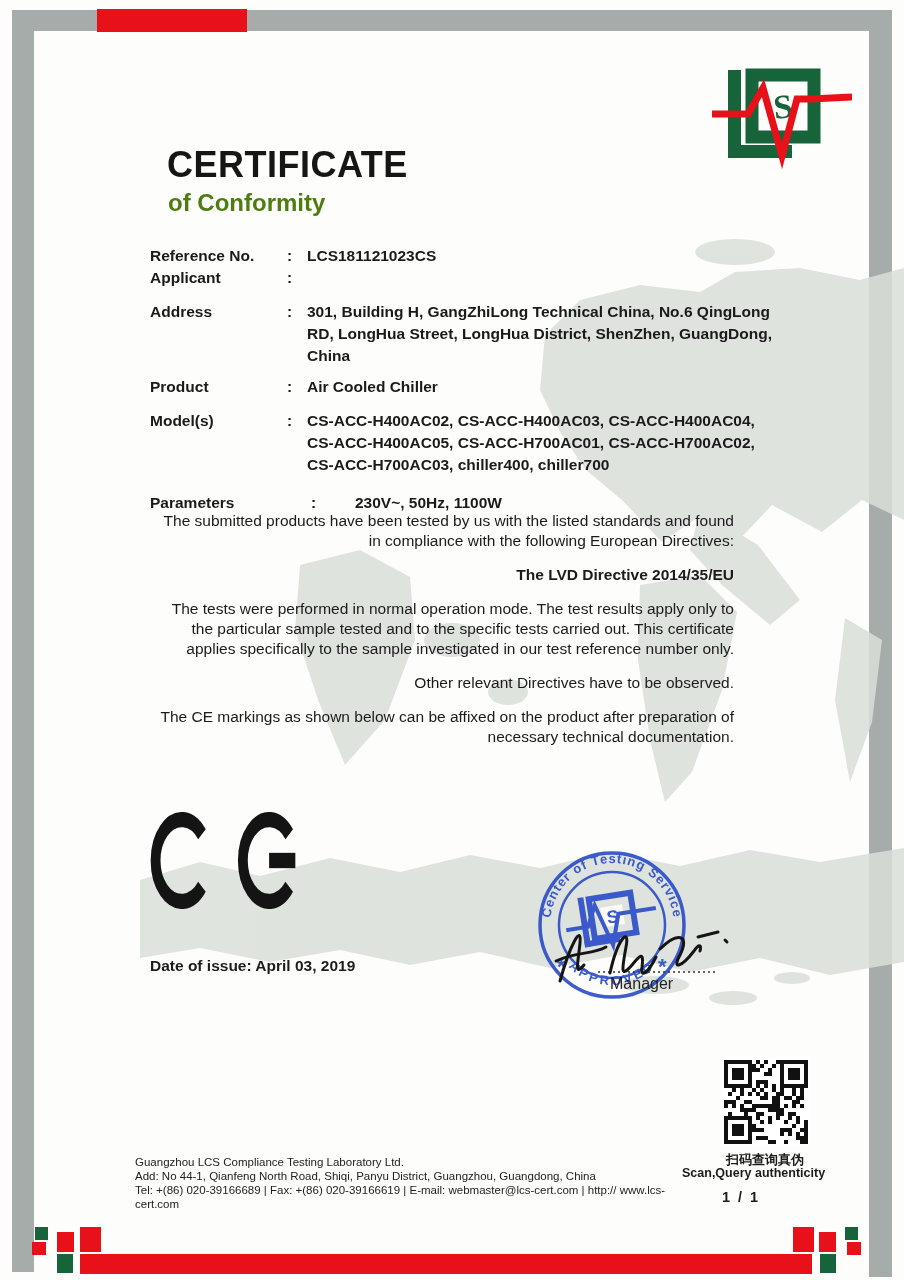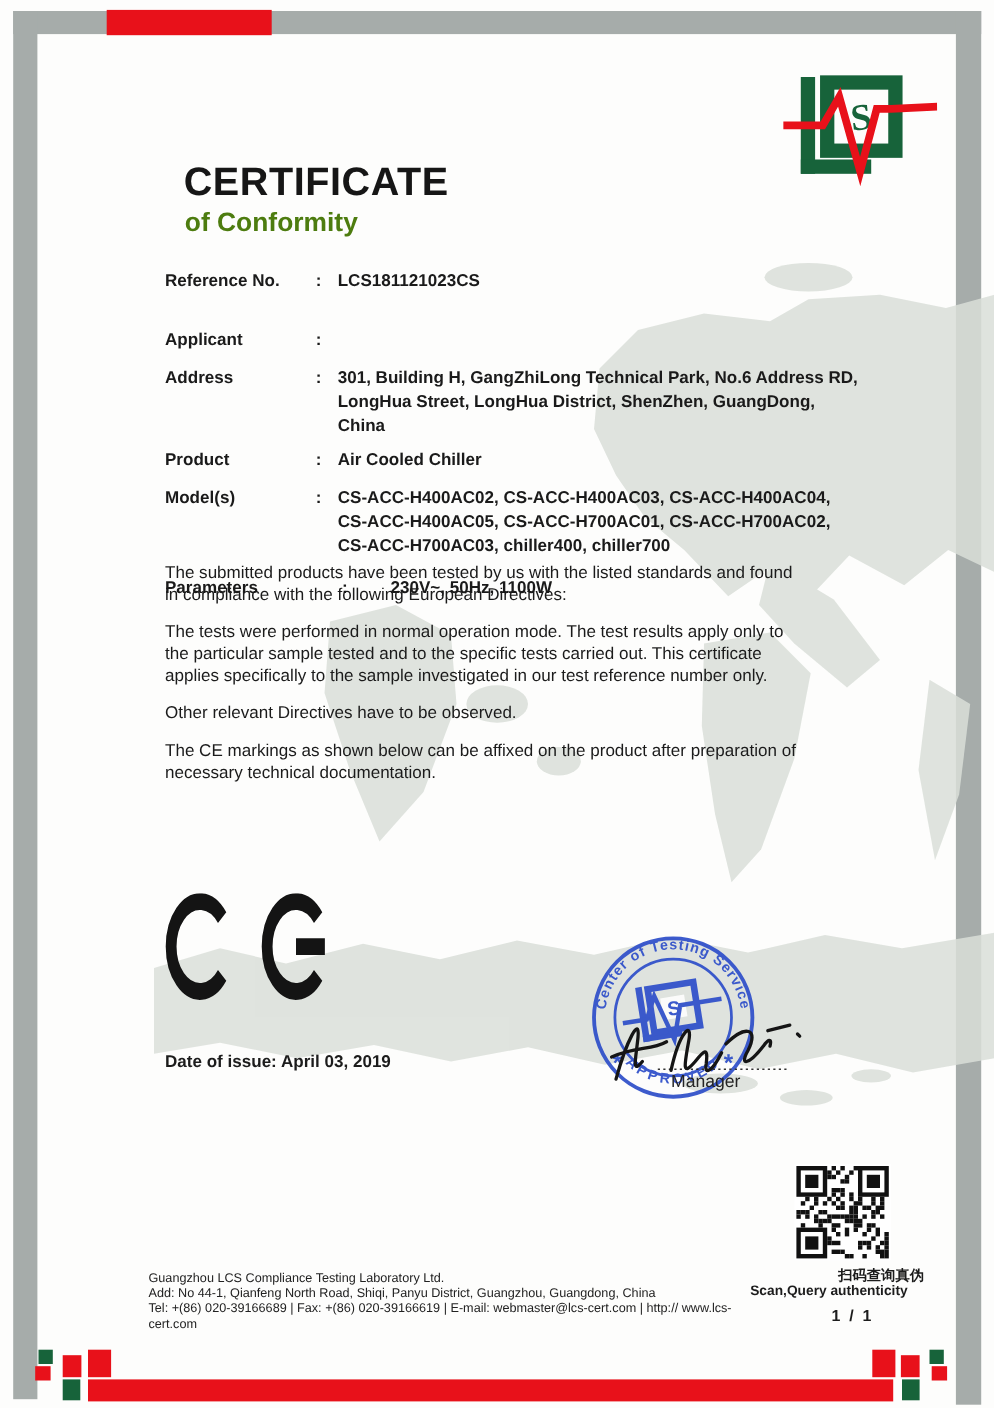--- a/index.html
+++ b/index.html
@@ -17,42 +17,42 @@
   .layer{z-index:2;}
   
   .title{left:167px;top:144px;font-size:36px;font-weight:bold;letter-spacing:.5px;color:#161616;}
   .subtitle{left:168px;top:189px;font-size:24px;font-weight:bold;color:#4d7c0f;text-align:center;}
   
   .fields{left:150px;top:245px;width:630px;}
   .frow{display:flex;font-size:15.5px;font-weight:bold;line-height:22px;color:#1a1a1a;}
   .frow .lab{width:137px;flex:none;}
   .frow .col{width:20px;flex:none;}
   .frow .val{flex:1;}
-  .frow:nth-child(2){margin-top:32px;}
+  .frow:nth-child(2){margin-top:0;}
   .frow:nth-child(3){margin-top:12px;}
   .frow:nth-child(4){margin-top:9px;}
   .frow:nth-child(5){margin-top:12px;}
   .frow:nth-child(6){margin-top:16px;gap:24px;}
   
   .bodytext{left:150px;top:511px;width:584px;font-size:15.5px;line-height:20px;color:#1b1b1b;}
-  .para{margin:0 0 14px 0;}
+  .para{margin:0 0 14px 0;text-align:right;}
   .bold{font-weight:bold;}
   .std{font-weight:bold;line-height:20px;}
   .std-block{margin:0 0 14px 0;}
   .ce-svg{left:150px;top:812px;}
   .dateline{left:150px;top:957px;font-size:15.5px;font-weight:bold;}
   
   .stamp-svg{left:530px;top:843px;z-index:3;}
   .sig-svg{left:548px;top:885px;z-index:4;}
   .manager{left:610px;top:975px;font-size:16px;color:#242424;z-index:4;}
   
   .qr-svg{left:722px;top:1058px;z-index:3;}
-  .qr-cap-cn{left:690px;top:1151px;width:150px;text-align:right;font-size:13px;font-weight:bold;}
+  .qr-cap-cn{left:690px;top:1151px;width:150px;text-align:center;font-size:13px;font-weight:bold;}
   .qr-cap-en{left:682px;top:1166px;width:166px;text-align:left;font-size:12.5px;font-weight:bold;}
-  .pagenum{left:700px;top:1189px;width:150px;text-align:center;font-size:14.5px;font-weight:bold;letter-spacing:2px;}
+  .pagenum{left:666px;top:1189px;width:150px;text-align:center;font-size:14.5px;font-weight:bold;letter-spacing:2px;}
   
   .footer{left:135px;top:1155px;width:560px;font-size:11.5px;line-height:14px;color:#222;}
   
   .bbar{left:80px;top:1254px;width:732px;height:20px;background:#e8111a;z-index:2;}
   .sq{z-index:3;}
   .sq.red{background:#e8111a;}
   .sq.green{background:#17633a;}
 </style>
 </head>
 <body>
@@ -99,41 +99,42 @@
       <span class="col">:</span>
       <span class="val">LCS181121023CS</span>
     </div>
     <div class="frow">
       <span class="lab">Applicant</span>
       <span class="col">:</span>
     </div>
     <div class="frow">
       <span class="lab">Address</span>
       <span class="col">:</span>
-      <span class="val" style="width:470px;">301, Building H, GangZhiLong Technical Park, No.6 Address RD, LongHua Street, LongHua District, ShenZhen, GuangDong, China</span>
+      <span class="val" style="width:470px;">301, Building H, GangZhiLong Technical China, No.6 QingLong RD, LongHua Street, LongHua District, ShenZhen, GuangDong, China</span>
     </div>
     <div class="frow">
       <span class="lab">Product</span>
       <span class="col">:</span>
       <span class="val">Air Cooled Chiller</span>
     </div>
     <div class="frow">
       <span class="lab">Model(s)</span>
       <span class="col">:</span>
       <span class="val" style="width:470px;">CS-ACC-H400AC02, CS-ACC-H400AC03, CS-ACC-H400AC04, CS-ACC-H400AC05, CS-ACC-H700AC01, CS-ACC-H700AC02, CS-ACC-H700AC03, chiller400, chiller700</span>
     </div>
     <div class="frow">
       <span class="lab">Parameters</span>
       <span class="col">:</span>
       <span class="val">230V~, 50Hz, 1100W</span>
     </div>
   </div>
 
   <div class="abs layer bodytext">
     <p class="para">The submitted products have been tested by us with the listed standards and found in compliance with the following European Directives:</p>
+    <p class="para bold">The LVD Directive 2014/35/EU</p>
     <p class="para">The tests were performed in normal operation mode. The test results apply only to the particular sample tested and to the specific tests carried out. This certificate applies specifically to the sample investigated in our test reference number only.</p>
     <p class="para">Other relevant Directives have to be observed.</p>
     <p class="para">The CE markings as shown below can be affixed on the product after preparation of necessary technical documentation.</p>
   </div>
 
   <svg class="abs layer ce-svg" width="146" height="97" viewBox="0 0 445 190" preserveAspectRatio="none">
     <g stroke="#141414" stroke-width="30" fill="none">
       <path d="M158.3,43.6 A80,80 0 1 0 158.3,146.4"></path>
       <path d="M424.3,43.6 A80,80 0 1 0 424.3,146.4"></path>
       <path d="M363,95 H443"></path>

